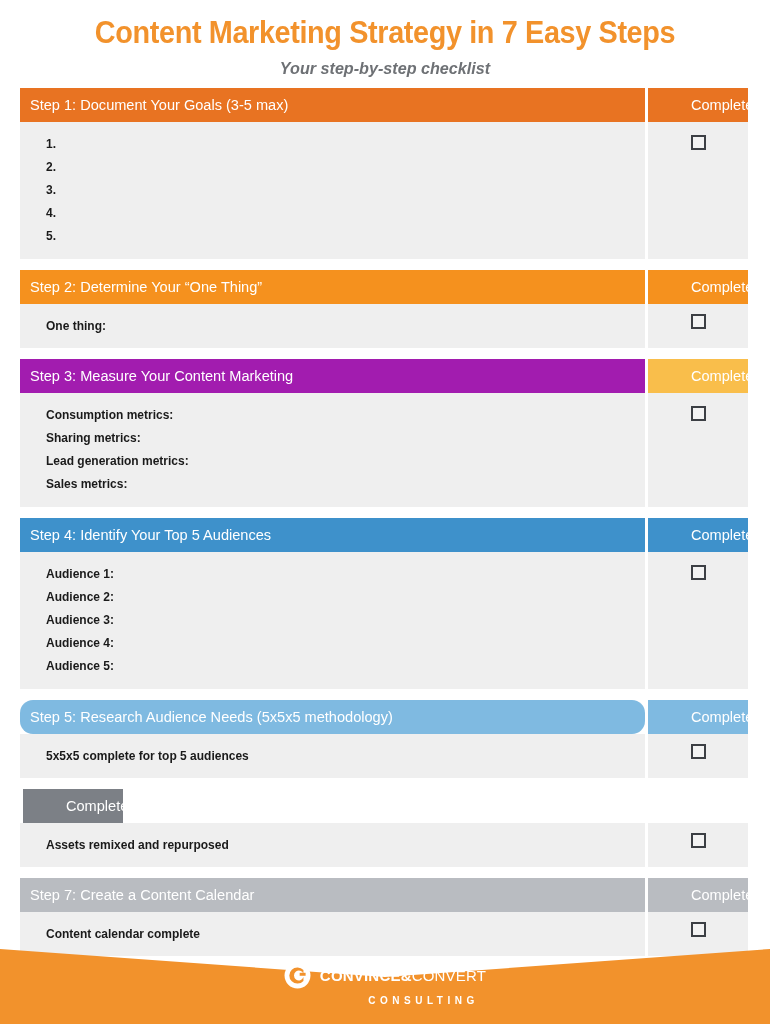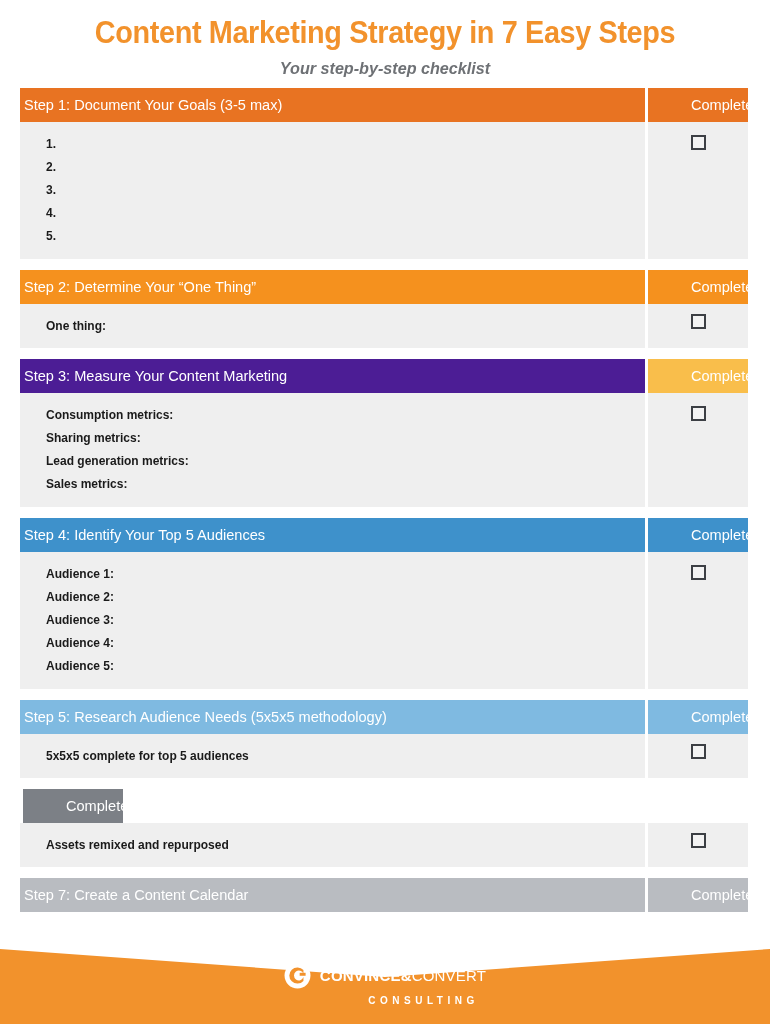--- a/index.html
+++ b/index.html
@@ -67,21 +67,21 @@
   .col-main  { width: 625px; }
   .col-check { width: 100px; margin-left: 3px; }
 
   
   .step-head { height: 34px; }
   .step-head .col-main,
   .step-head .col-check {
     display: flex;
     align-items: center;
   }
-  .step-head .col-main { padding-left: 4px; }
+  .step-head .col-main { padding-left: 10px; }
   .step-head .col-check { justify-content: center; padding-left: 48px; }
 
   .step-title,
   .complete-label {
     font-family: "Liberation Sans", sans-serif;
     font-size: 15.5px;
     font-weight: normal;
     color: #ffffff;
     line-height: 1;
     white-space: nowrap;
@@ -226,21 +226,21 @@
           <div class="col-main">
             <div class="body-line">One thing:</div>
           </div>
           <div class="col-check">
             <div class="checkbox"></div>
           </div>
         </div>
       </div>
       <div class="step-block">
         <div class="row step-head">
-          <div class="col-main" style="background: #4c1d95;">
+          <div class="col-main" style="background: #a21caf;">
             <div class="step-title">Step 3: Measure Your Content Marketing</div>
           </div>
           <div class="col-check" style="background: rgb(249, 190, 75);">
             <div class="complete-label">Complete</div>
           </div>
         </div>
         <div class="row step-body">
           <div class="col-main">
             <div class="body-line">Consumption metrics:</div>
             <div class="body-line">Sharing metrics:</div>
@@ -269,21 +269,21 @@
             <div class="body-line">Audience 4:</div>
             <div class="body-line">Audience 5:</div>
           </div>
           <div class="col-check">
             <div class="checkbox"></div>
           </div>
         </div>
       </div>
       <div class="step-block">
         <div class="row step-head">
-          <div class="col-main" style="background: rgb(127, 186, 225);">
+          <div class="col-main" style="background: rgb(127, 186, 225); border-radius: 13px;">
             <div class="step-title">Step 5: Research Audience Needs (5x5x5 methodology)</div>
           </div>
           <div class="col-check" style="background: rgb(127, 186, 225);">
             <div class="complete-label">Complete</div>
           </div>
         </div>
         <div class="row step-body single">
           <div class="col-main">
             <div class="body-line">5x5x5 complete for top 5 audiences</div>
           </div>
@@ -307,20 +307,28 @@
           </div>
         </div>
       </div>
       <div class="step-block">
         <div class="row step-head">
           <div class="col-main" style="background: rgb(185, 188, 193);">
             <div class="step-title">Step 7: Create a Content Calendar</div>
           </div>
           <div class="col-check" style="background: rgb(185, 188, 193);">
             <div class="complete-label">Complete</div>
+          </div>
+        </div>
+        <div class="row step-body single">
+          <div class="col-main">
+            <div class="body-line">Content calendar complete</div>
+          </div>
+          <div class="col-check">
+            <div class="checkbox"></div>
           </div>
         </div>
       </div>
     </div>
 
   <div class="footer">
     <svg class="footer-shape" viewBox="0 0 770 95" preserveAspectRatio="none">
       <path d="M0,20 L385,48 L770,20 L770,95 L0,95 Z" fill="#F2922C"></path>
     </svg>
     <div class="footer-inner">

